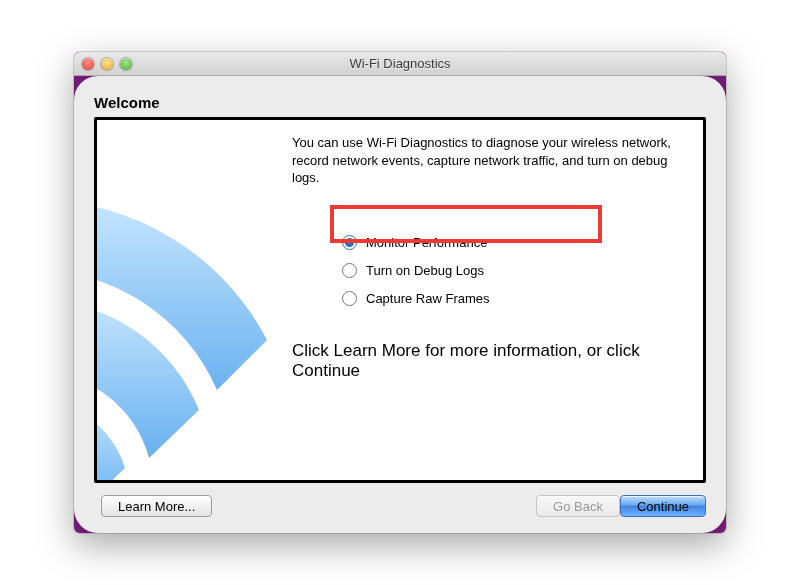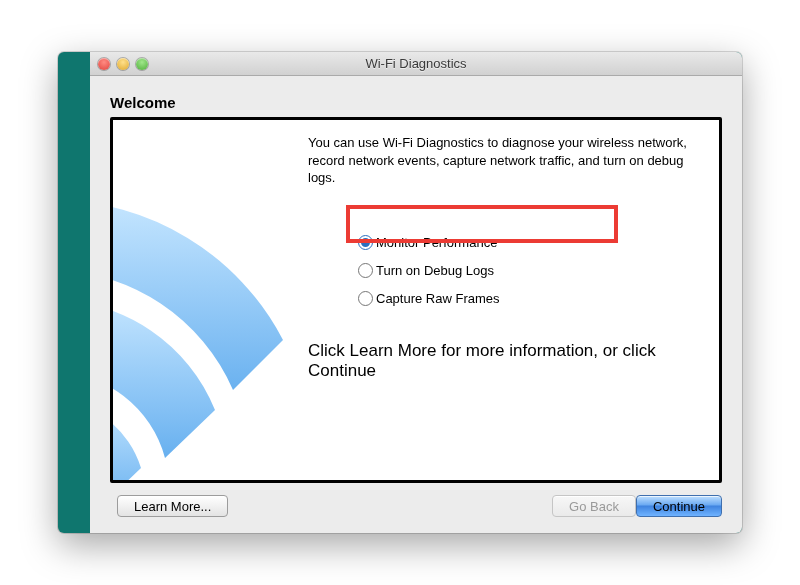--- a/index.html
+++ b/index.html
@@ -10,26 +10,25 @@
       font-size: 13px;
       color: #000;
       width: 800px;
       height: 585px;
       display: flex;
       align-items: center;
       justify-content: center;
     }
     .window-wrap {
       width: 652px;
-      background: #0f766e;
+      background: #701a75;
       border-radius: 6px;
       box-shadow: 0 12px 36px rgba(0,0,0,0.35), 0 0 0 1px rgba(0,0,0,0.15);
       overflow: hidden;
       position: relative;
-      padding-left: 32px;
     }
     .titlebar {
       height: 23px;
       background: linear-gradient(#e9e9e9, #d1d1d1);
       border-bottom: 1px solid #aaaaaa;
       display: flex;
       align-items: center;
       position: relative;
     }
     .traffic-lights {
@@ -52,20 +51,21 @@
       text-align: center;
       font-size: 13px;
       color: #3a3a3a;
       text-shadow: 0 1px 0 rgba(255,255,255,0.6);
       pointer-events: none;
     }
     .window-body {
       background: #ececec;
       padding: 18px 20px 16px 20px;
       position: relative;
+      border-radius: 24px;
     }
     .header-title {
       font-size: 15px;
       font-weight: bold;
       margin: 0 0 6px 0;
     }
     .panel {
       background: #ffffff;
       border: 3px solid #000000;
       border-radius: 2px;
@@ -93,20 +93,21 @@
       line-height: 1.35;
       color: #000;
     }
     .options {
       margin-top: 42px;
       margin-left: 50px;
     }
     .radio-row {
       display: flex;
       align-items: center;
+      gap: 6px;
       height: 28px;
       font-size: 13px;
     }
     .radio-row input[type=radio] {
       margin: 0 3px 0 0;
       width: 15px;
       height: 15px;
       accent-color: #2a6fbf;
     }
     .highlight-box {

